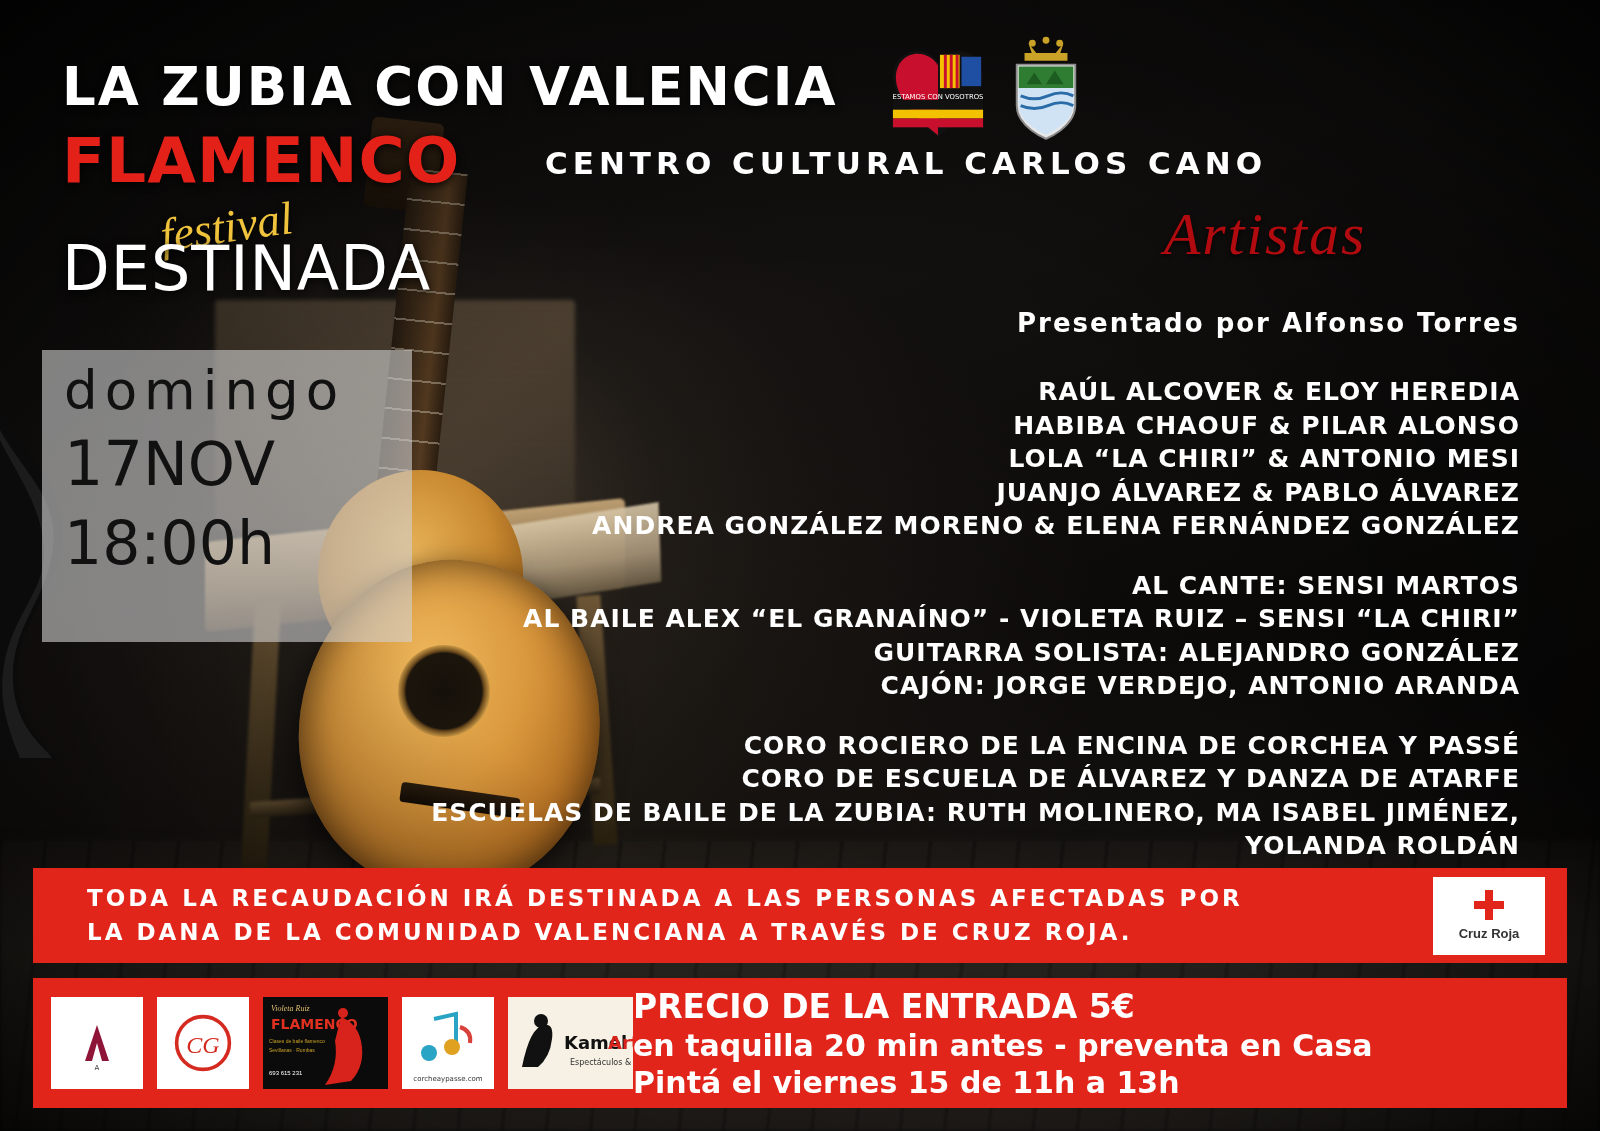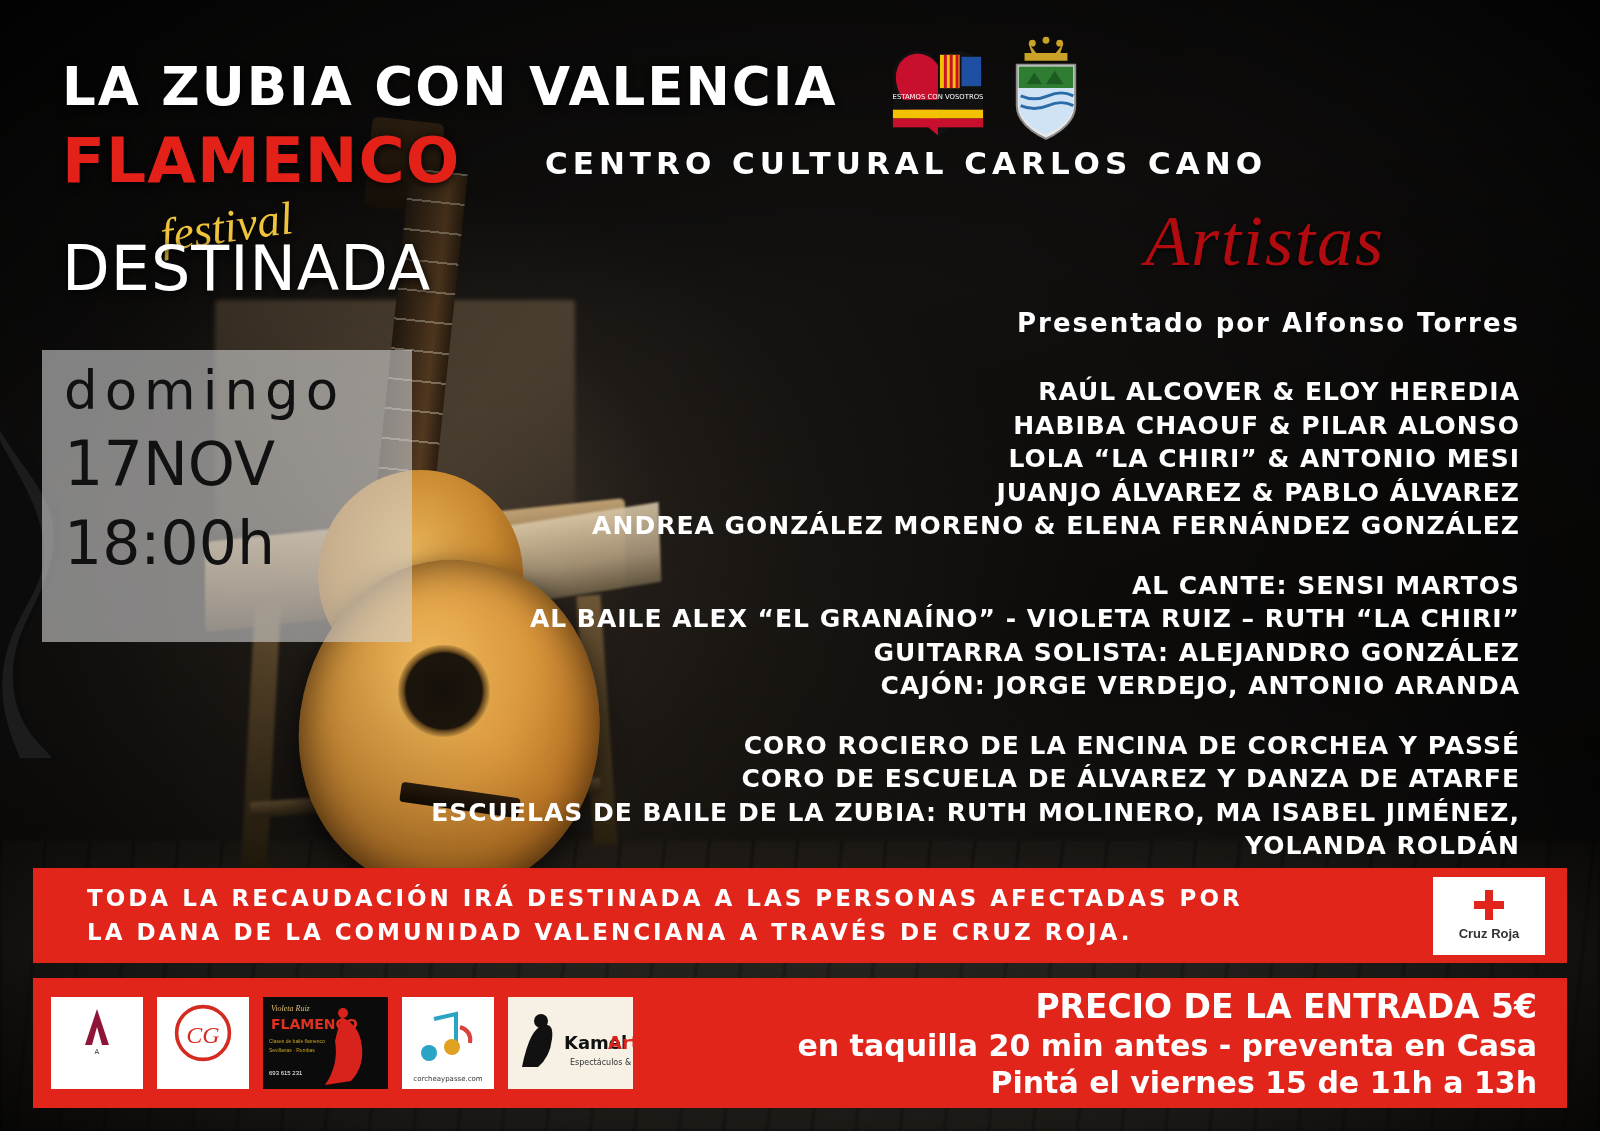--- a/index.html
+++ b/index.html
@@ -227,21 +227,21 @@
   .logo-shield { position: absolute; left: 1007px; top: 35px; width: 78px; height: 108px; }
 
   
   .artistas-word {
     position: absolute;
     left: 1010px; top: 200px;
     width: 510px;
     text-align: center;
     font-family: "Liberation Serif", serif;
     font-style: italic;
-    font-size: 72px;
+    font-size: 60px;
     color: #b10b10;
     letter-spacing: 2px;
     text-shadow: 0 2px 4px rgba(0,0,0,.8);
   }
   .presentado {
     position: absolute;
     left: 700px; top: 308px;
     width: 820px;
     text-align: right;
     font-size: 26px;
@@ -312,29 +312,29 @@
     left: 33px; top: 978px;
     width: 1534px; height: 130px;
     background: #e1251b;
     display: flex;
     align-items: center;
   }
   .sponsors { display: flex; align-items: center; gap: 14px; padding-left: 18px; }
   .sp {
     background: #fff;
     width: 92px; height: 92px;
-    display: flex; align-items: flex-start; justify-content: center;
+    display: flex; align-items: center; justify-content: center;
     overflow: hidden;
     position: relative;
   }
   .sp.wide { width: 125px; }
   .sp.dark { background: #0a0a0a; }
   .price {
     flex: 1;
-    text-align: right;
+    text-align: left;
     color: #fff;
     font-family: "DejaVu Sans", sans-serif;
     padding-right: 30px;
   }
   .price .l1 { font-size: 33px; font-weight: 700; letter-spacing: 0px; }
   .price .l2 { font-size: 30px; font-weight: 700; margin-top: 2px; }
   .price .l3 { font-size: 30px; font-weight: 700; margin-top: 2px; }
 </style>
 </head>
 <body>
@@ -415,21 +415,21 @@
   <div class="cast">
     <div class="grp">
       <div>RAÚL ALCOVER &amp; ELOY HEREDIA</div>
       <div>HABIBA CHAOUF &amp; PILAR ALONSO</div>
       <div>LOLA “LA CHIRI” &amp; ANTONIO MESI</div>
       <div>JUANJO ÁLVAREZ &amp; PABLO ÁLVAREZ</div>
       <div>ANDREA GONZÁLEZ MORENO &amp; ELENA FERNÁNDEZ GONZÁLEZ</div>
     </div>
     <div class="grp">
       <div>AL CANTE: SENSI MARTOS</div>
-      <div>AL BAILE ALEX “EL GRANAÍNO” - VIOLETA RUIZ – RUTH “LA CHIRI”</div>
+      <div>AL BAILE ALEX “EL GRANAÍNO” - VIOLETA RUIZ – SENSI “LA CHIRI”</div>
       <div>GUITARRA SOLISTA: ALEJANDRO GONZÁLEZ</div>
       <div>CAJÓN: JORGE VERDEJO, ANTONIO ARANDA</div>
     </div>
     <div class="grp">
       <div>CORO ROCIERO DE LA ENCINA DE CORCHEA Y PASSÉ</div>
       <div>CORO DE ESCUELA DE ÁLVAREZ Y DANZA DE ATARFE</div>
       <div>ESCUELAS DE BAILE DE LA ZUBIA: RUTH MOLINERO, MA ISABEL JIMÉNEZ, YOLANDA ROLDÁN</div>
     </div>
   </div>
 

